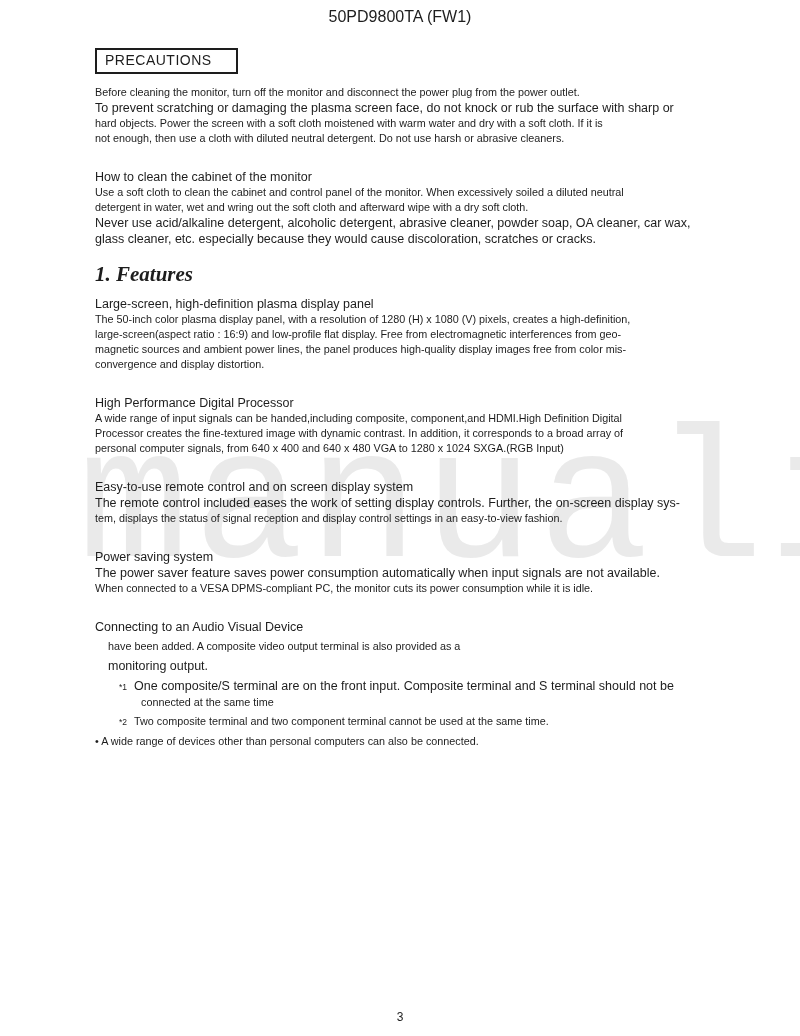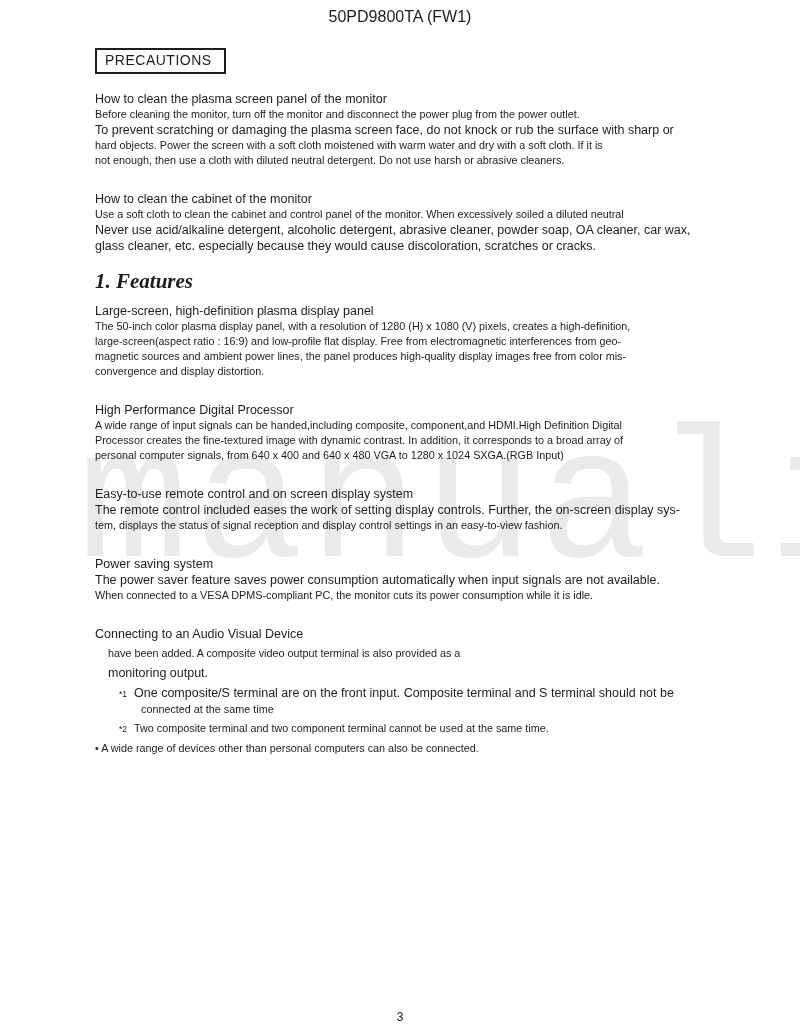--- a/index.html
+++ b/index.html
@@ -22,21 +22,21 @@
     color:rgba(185,185,185,0.30);
     letter-spacing:4px; white-space:nowrap;
     z-index:0; user-select:none;
   }
   .content {
     position:absolute; left:95px; top:48px; width:628px; z-index:1;
   }
   .prec-box {
     display:inline-block;
     border:2px solid #1d1d1d;
-    padding:2px 12px 4px 8px;
+    padding:2px 24px 4px 8px;
     font-size:14px; letter-spacing:0.5px;
     margin-bottom:11px;
   }
   .line { white-space:nowrap; }
   .m { font-size:12.5px; line-height:16px; }
   .s { font-size:10.8px; line-height:15px; }
   .h { margin-top:6px; }
   .gap { margin-top:23px; }
   .features-heading {
     font-family:"Liberation Serif", serif;
@@ -61,29 +61,29 @@
 
 <div class="watermark">manuali</div>
 
 <div class="content">
 
   <div class="prec-box">
     <span>PRECAUTIONS</span>
   </div>
 
   
-  <div class="line m h">How to clean the plasma screen panel of the monitor</div>
   <div class="line s">Before cleaning the monitor, turn off the monitor and disconnect the power plug from the power outlet.</div>
   <div class="line m">To prevent scratching or damaging the plasma screen face, do not knock or rub the surface with sharp or</div>
   <div class="line s">hard objects. Power the screen with a soft cloth moistened with warm water and dry with a soft cloth. If it is</div>
   <div class="line s">not enough, then use a cloth with diluted neutral detergent. Do not use harsh or abrasive cleaners.</div>
 
   
   <div class="line m h gap">How to clean the cabinet of the monitor</div>
   <div class="line s">Use a soft cloth to clean the cabinet and control panel of the monitor. When excessively soiled a diluted neutral</div>
+  <div class="line s">detergent in water, wet and wring out the soft cloth and afterward wipe with a dry soft cloth.</div>
   <div class="line m">Never use acid/alkaline detergent, alcoholic detergent, abrasive cleaner, powder soap, OA cleaner, car wax,</div>
   <div class="line m">glass cleaner, etc. especially because they would cause discoloration, scratches or cracks.</div>
 
   
   <div class="features-heading">1. Features</div>
 
   
   <div class="line m h">Large-screen, high-definition plasma display panel</div>
   <div class="line s">The 50-inch color plasma display panel, with a resolution of 1280 (H) x 1080 (V) pixels, creates a high-definition,</div>
   <div class="line s">large-screen(aspect ratio : 16:9) and low-profile flat display. Free from electromagnetic interferences from geo-</div>

